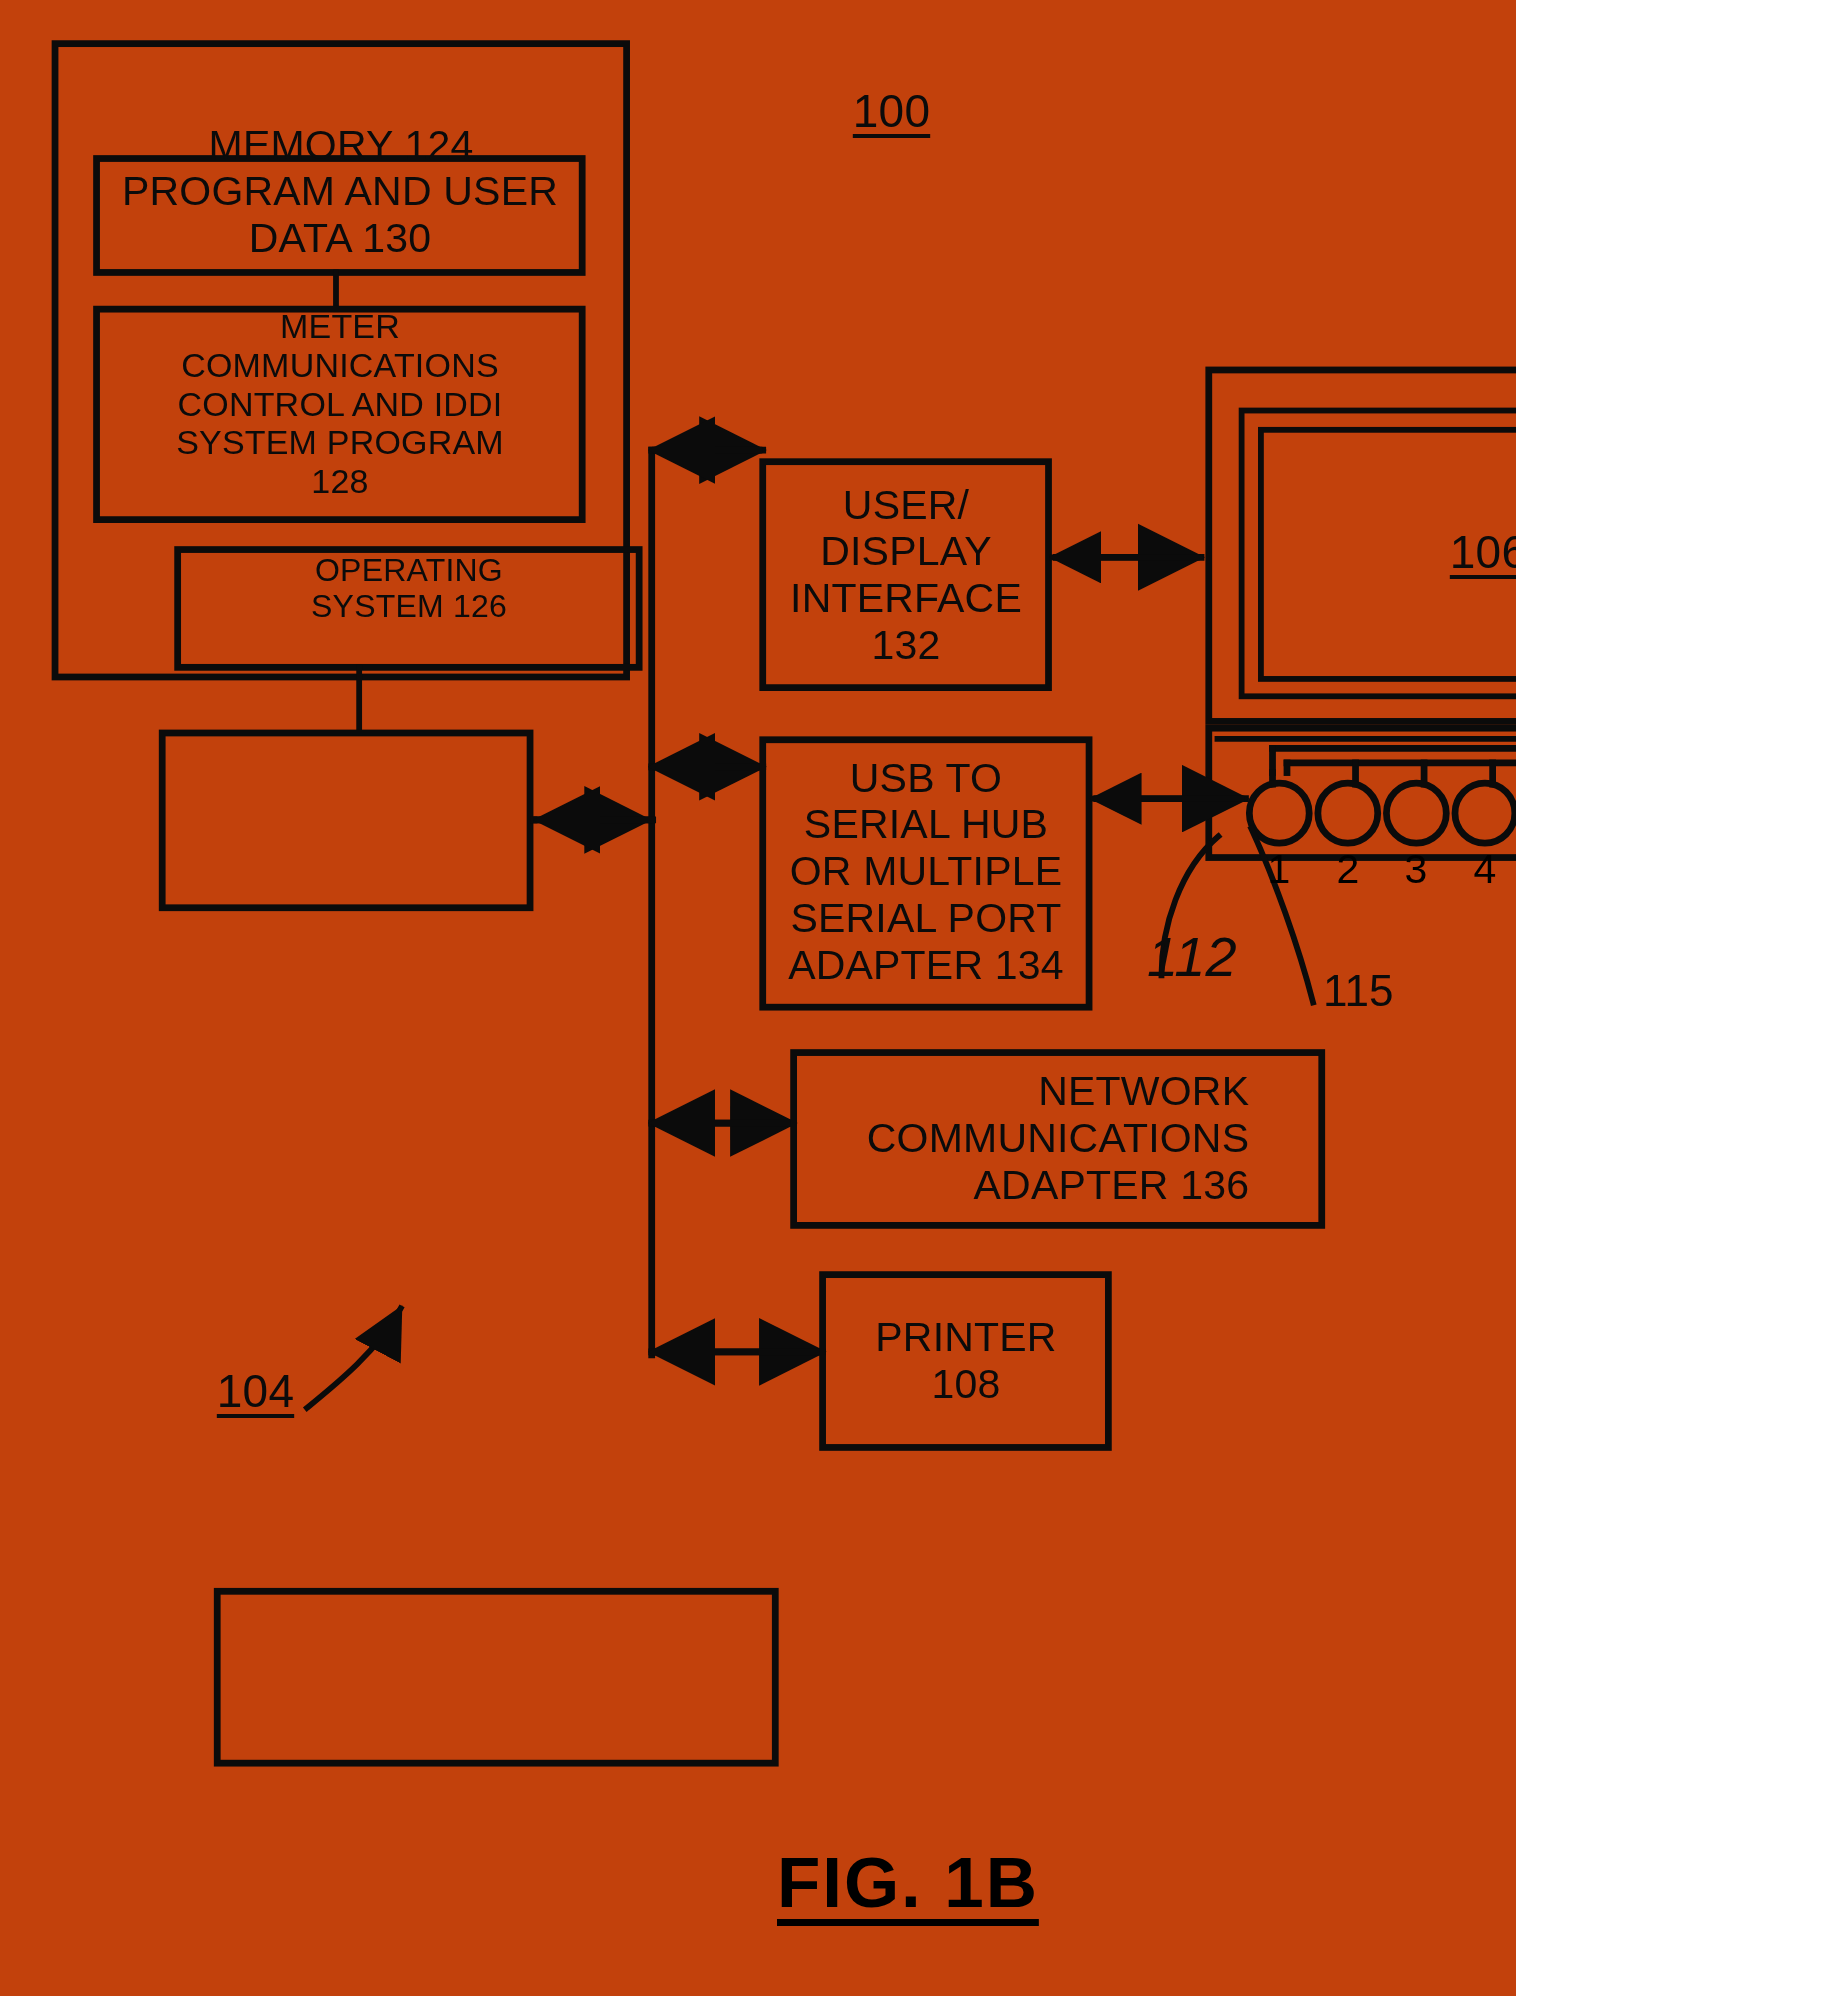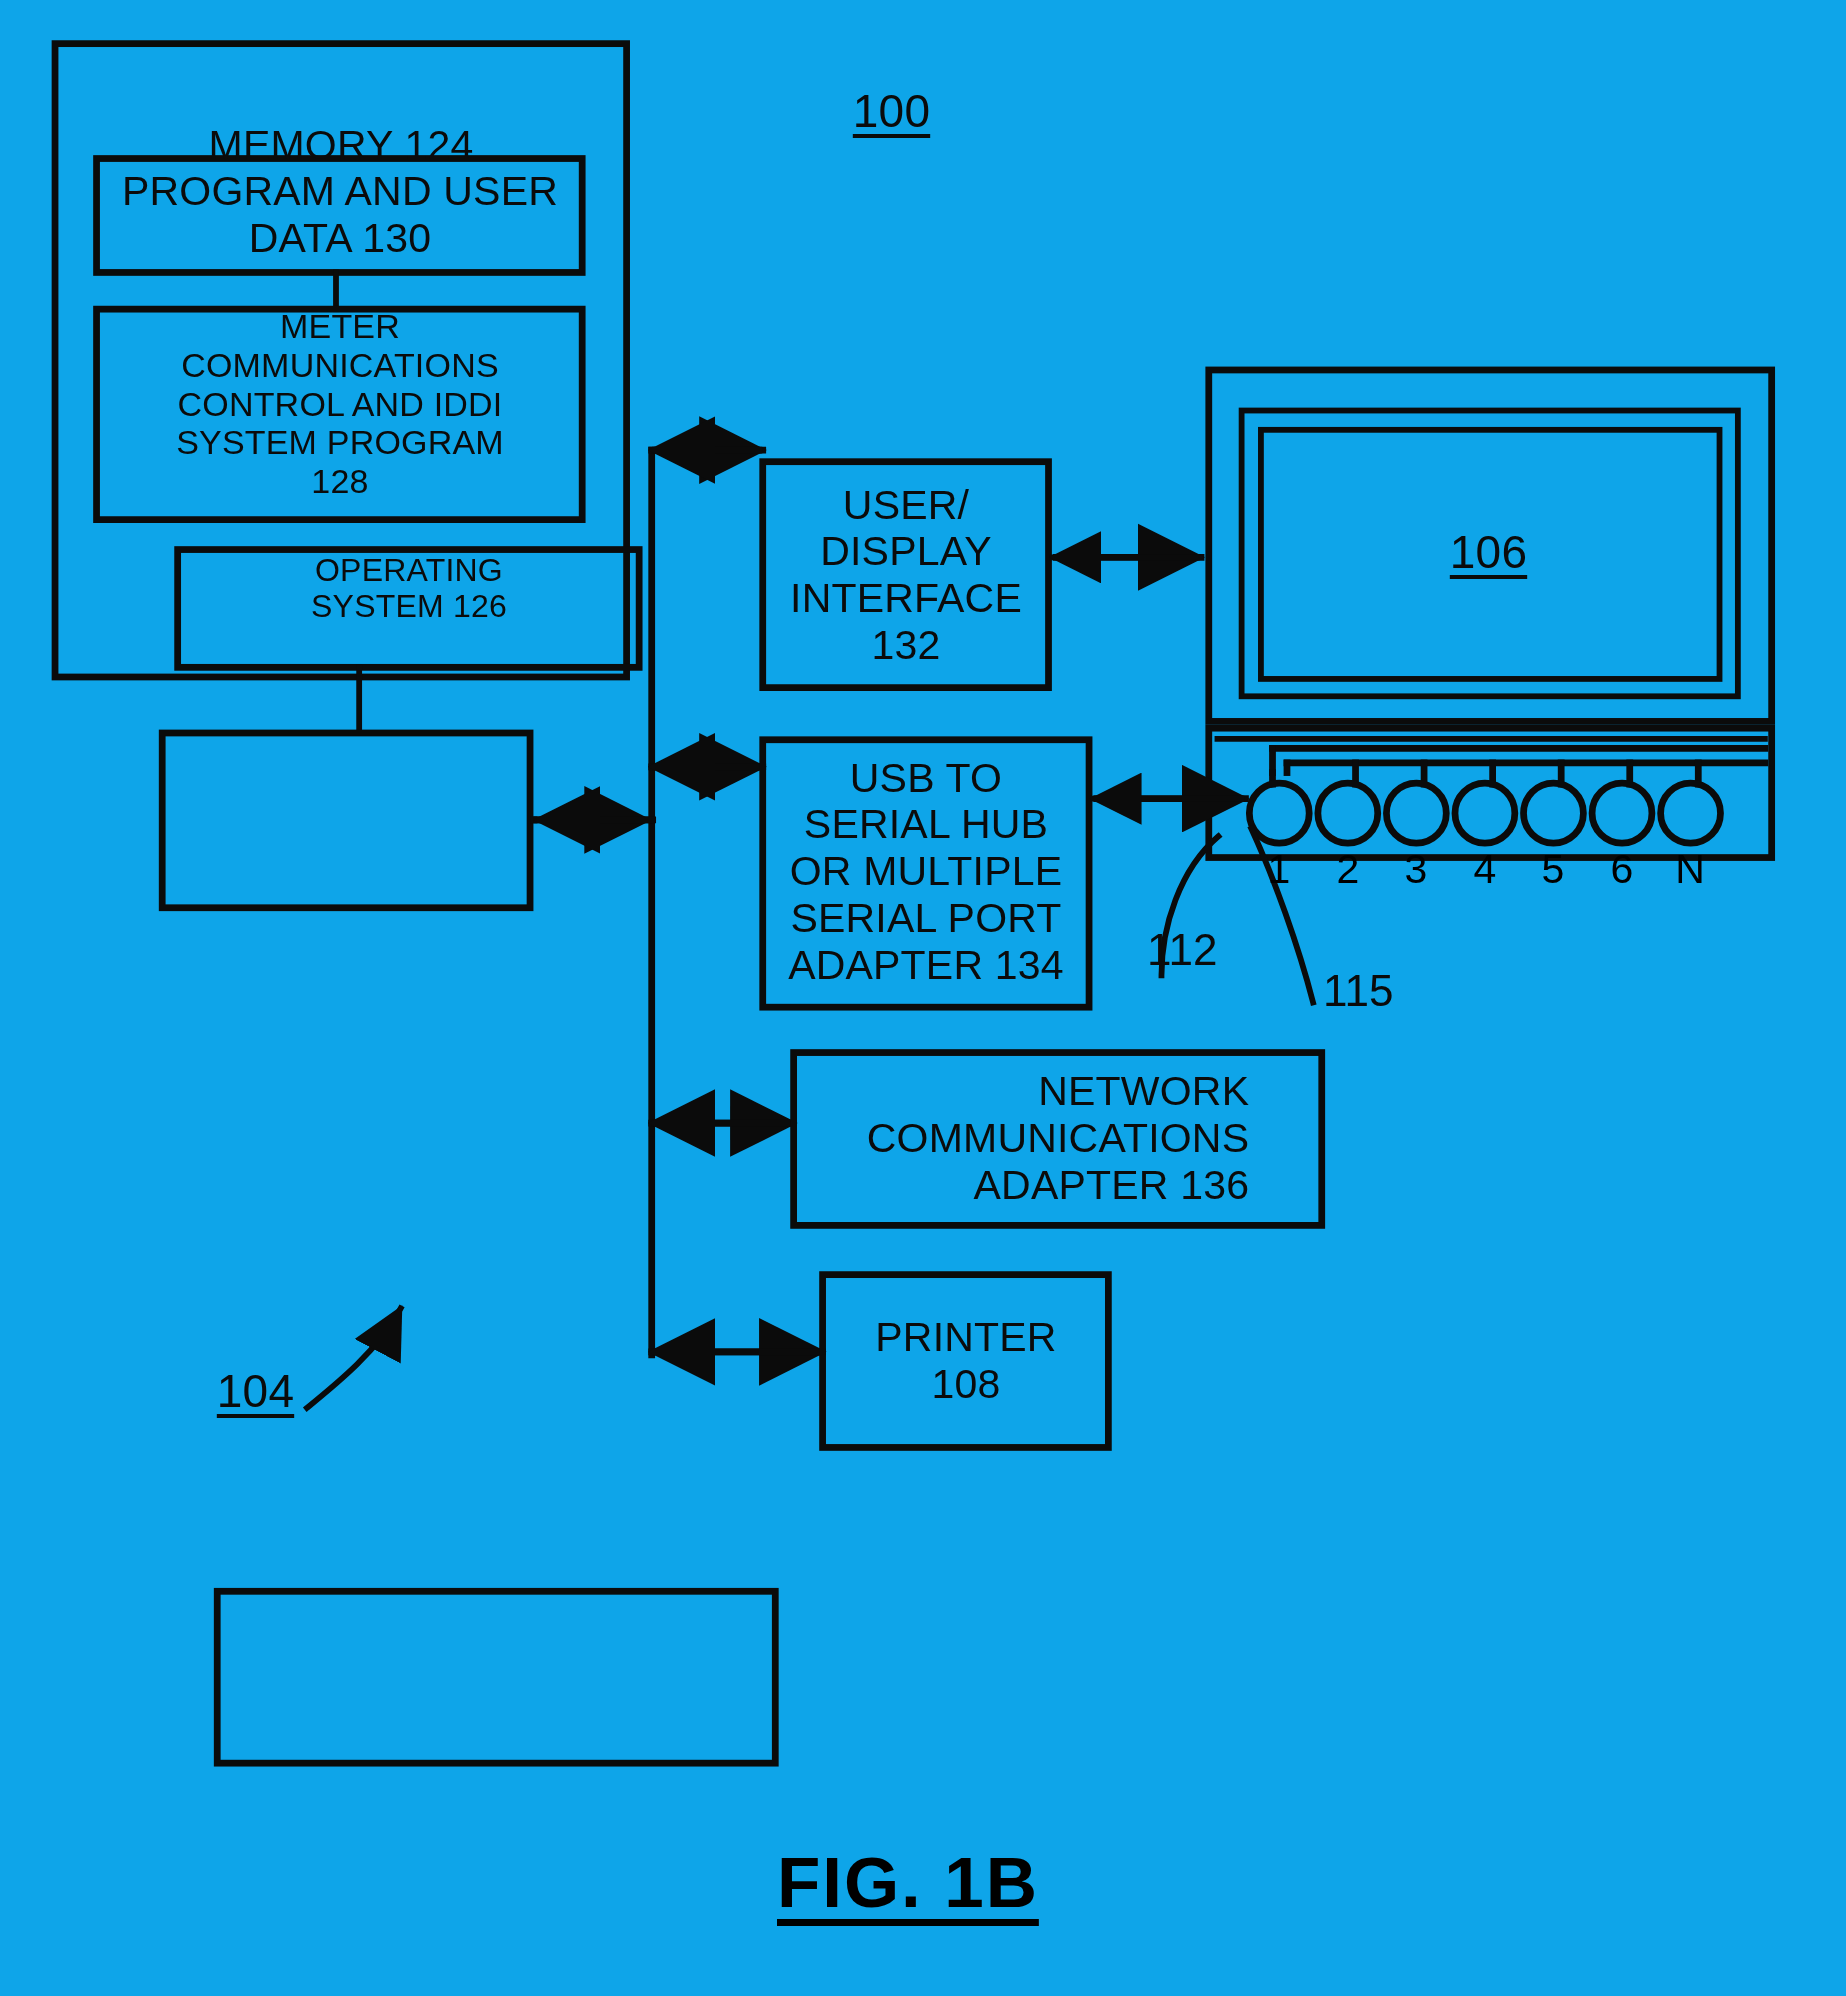--- a/index.html
+++ b/index.html
@@ -6,23 +6,23 @@
     margin: 0;
     padding: 0;
     background: #ffffff;
   }
   body {
     font-family: "Liberation Sans", sans-serif;
     color: #000000;
   }
   #page {
     position: relative;
-    width: 1846px;
+    width: 1516px;
     height: 1997px;
-    background: #0ea5e9;
+    background: #c2410c;
     overflow: hidden;
   }
   .svg-layer {
     position: absolute;
     left: 0;
     top: 0;
     width: 1846px;
     height: 1997px;
   }
   .lbl {
@@ -202,21 +202,21 @@
 ADAPTER 136</div>
 
   <div class="lbl box-text" style="left:823px; top:1274px; width:286px; height:173px; font-size:41px;">PRINTER
 108</div>
 
 
   <div class="lbl ref-num-u" style="left:1392px; top:526px; width:193px; font-size:46px;">106</div>
 
   <div class="lbl ref-num-u" style="left:188px; top:1365px; width:135px; font-size:46px;">104</div>
 
-  <div class="lbl ref-num" style="left:1147px; top:925px; width:135px; font-size:44px; text-align:left;">112</div>
+  <div class="lbl ref-num" style="left:1147px; top:925px; width:135px; font-size:56px; text-align:left;font-style:italic;">112</div>
 
   <div class="lbl ref-num" style="left:1323px; top:966px; width:135px; font-size:44px; text-align:left;">115</div>
 
   <div class="port-num" style="left:1257px; top:846px;">1</div>
   <div class="port-num" style="left:1326px; top:846px;">2</div>
   <div class="port-num" style="left:1394px; top:846px;">3</div>
   <div class="port-num" style="left:1463px; top:846px;">4</div>
   <div class="port-num" style="left:1531px; top:846px;">5</div>
   <div class="port-num" style="left:1600px; top:846px;">6</div>
   <div class="port-num" style="left:1668px; top:846px;">N</div>

